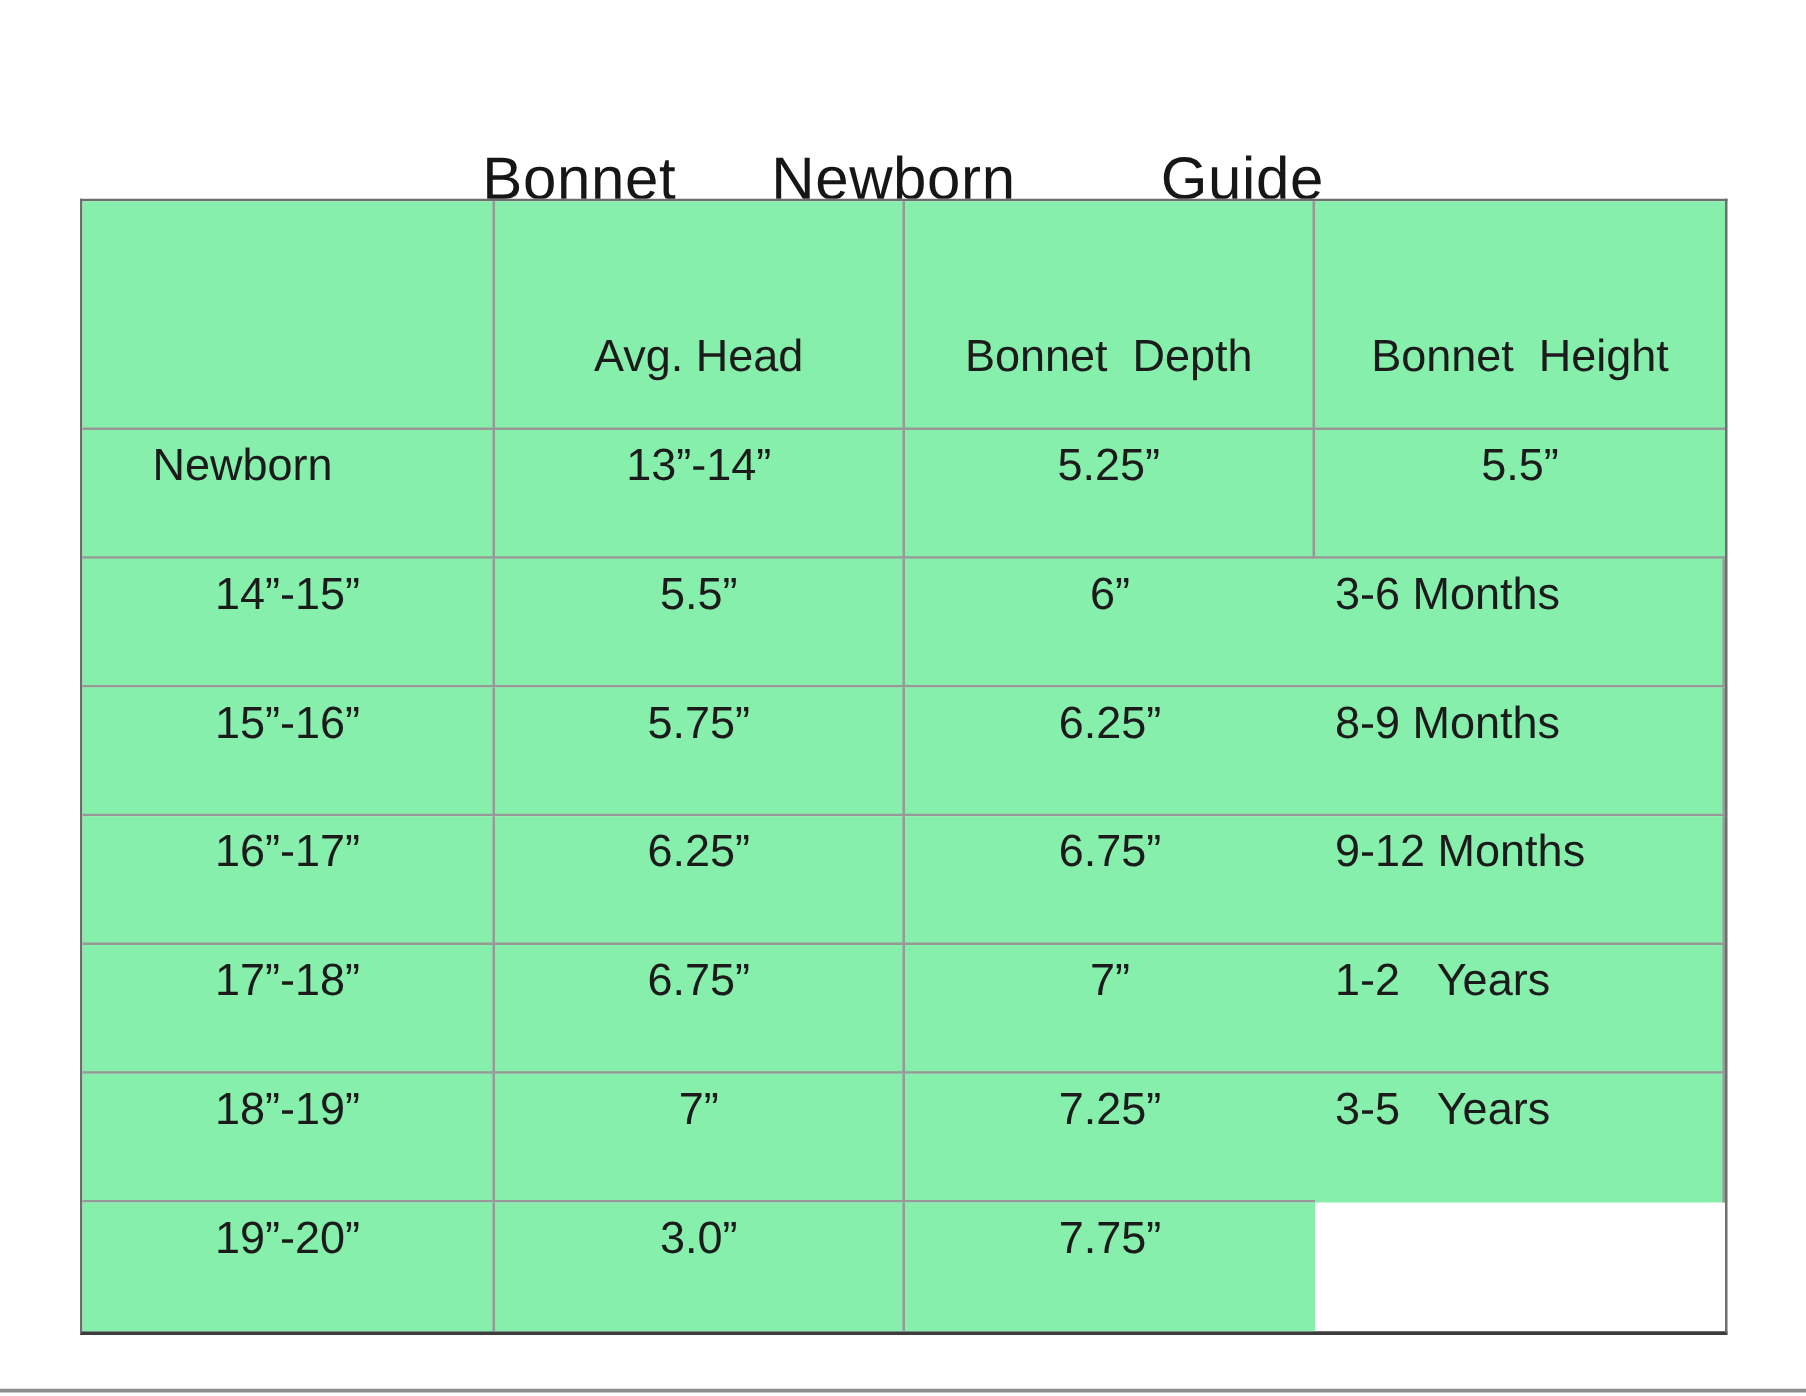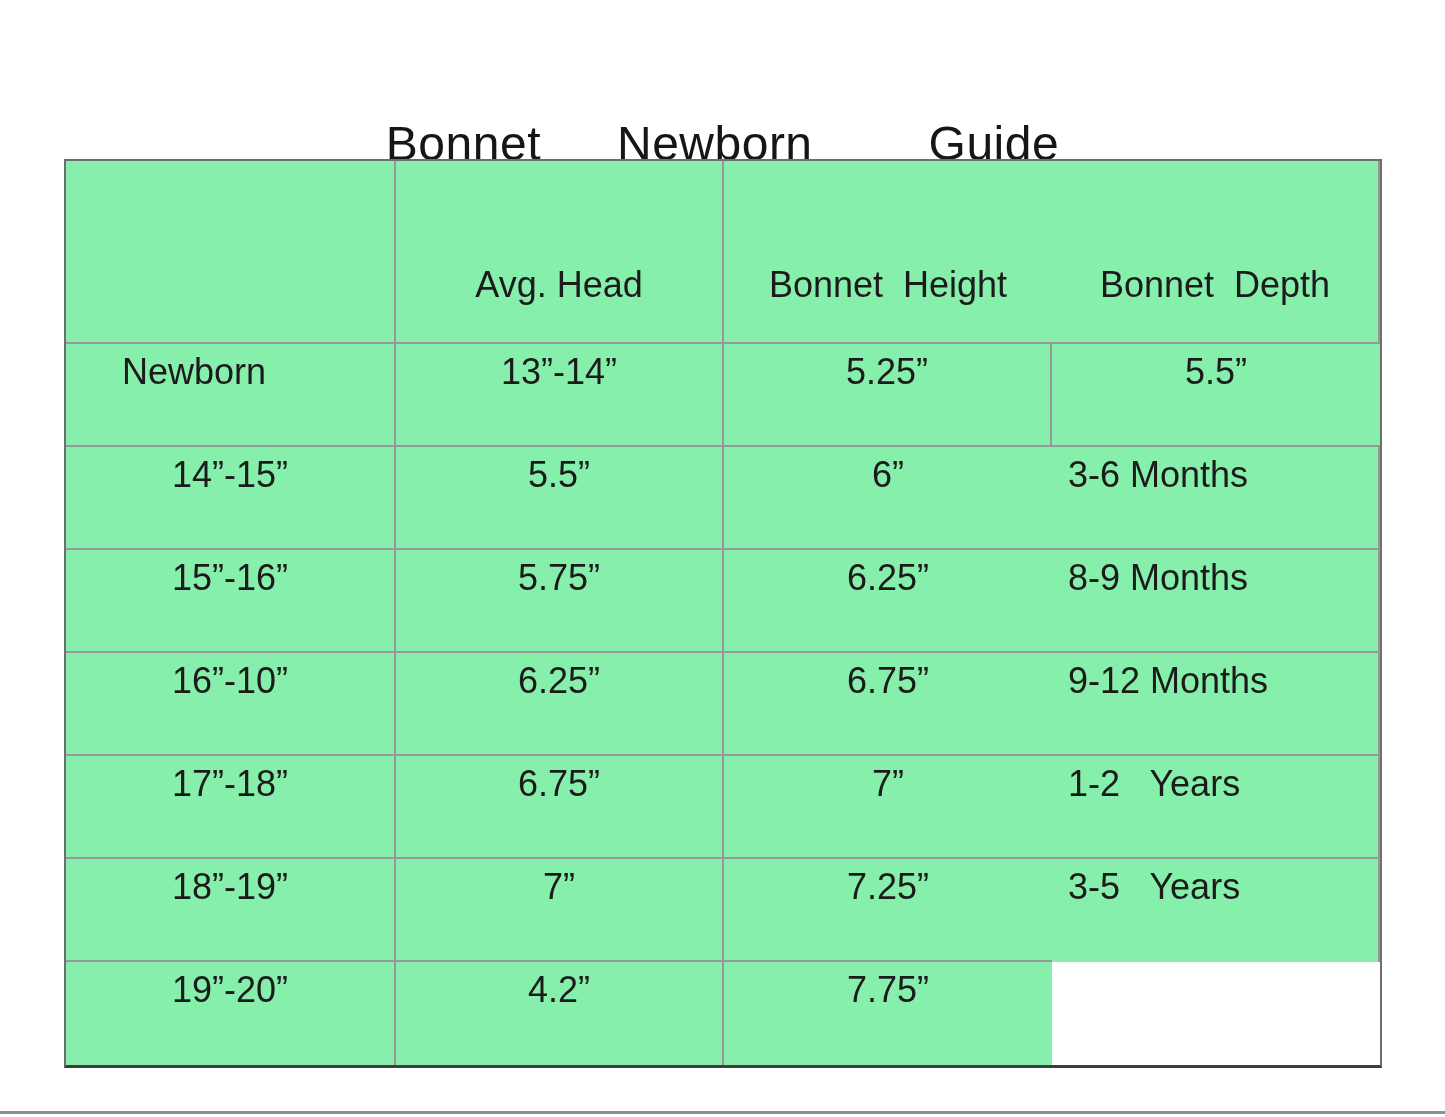--- a/index.html
+++ b/index.html
@@ -94,58 +94,58 @@
 <div class="sizing-table">
 
   <div class="cell header">
     <div class="h-line"></div>
     
   </div>
   <div class="cell header">
     <div class="h-line">Avg. Head</div>
     
   </div>
+  <div class="cell header">
+    <div class="h-line">Bonnet  Depth</div>
+    
+  </div>
   <div class="cell header last-col">
     <div class="h-line">Bonnet  Height</div>
-    
-  </div>
-  <div class="cell header">
-    <div class="h-line">Bonnet  Depth</div>
     
   </div>
 
   <div class="cell body age">    Newborn</div>
   <div class="cell body num">13”-14”</div>
   <div class="cell body num">5.25”</div>
   <div class="cell body num last-col">5.5”</div>
 
   <div class="cell body num">14”-15”</div>
   <div class="cell body num">5.5”</div>
   <div class="cell body num last-col">6”</div>
 
   <div class="cell body age">3-6 Months</div>
   <div class="cell body num">15”-16”</div>
   <div class="cell body num">5.75”</div>
   <div class="cell body num last-col">6.25”</div>
 
   <div class="cell body age">8-9 Months</div>
-  <div class="cell body num">16”-10”</div>
+  <div class="cell body num">16”-17”</div>
   <div class="cell body num">6.25”</div>
   <div class="cell body num last-col">6.75”</div>
 
   <div class="cell body age">9-12 Months</div>
   <div class="cell body num">17”-18”</div>
   <div class="cell body num">6.75”</div>
   <div class="cell body num last-col">7”</div>
 
   <div class="cell body age">1-2   Years</div>
   <div class="cell body num">18”-19”</div>
   <div class="cell body num">7”</div>
   <div class="cell body num last-col">7.25”</div>
 
   <div class="cell body age last-row">3-5   Years</div>
   <div class="cell body num last-row">19”-20”</div>
-  <div class="cell body num last-row">4.2”</div>
+  <div class="cell body num last-row">3.0”</div>
   <div class="cell body num last-col last-row">7.75”</div>
 
 </div>
 
 <div class="bottom-rule"></div>
 
 </body></html>

